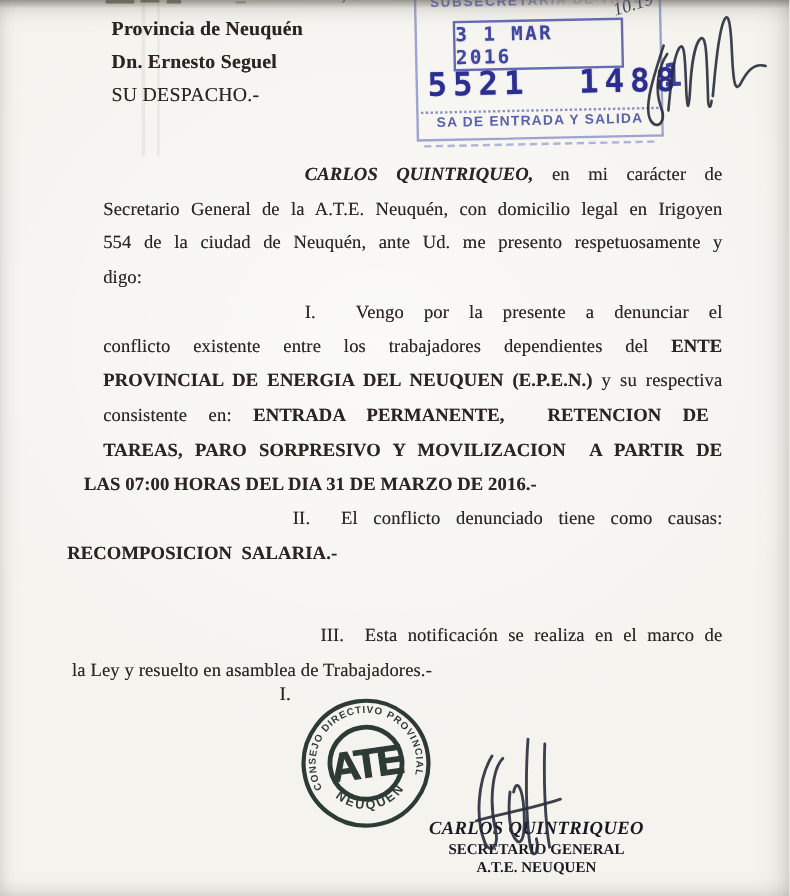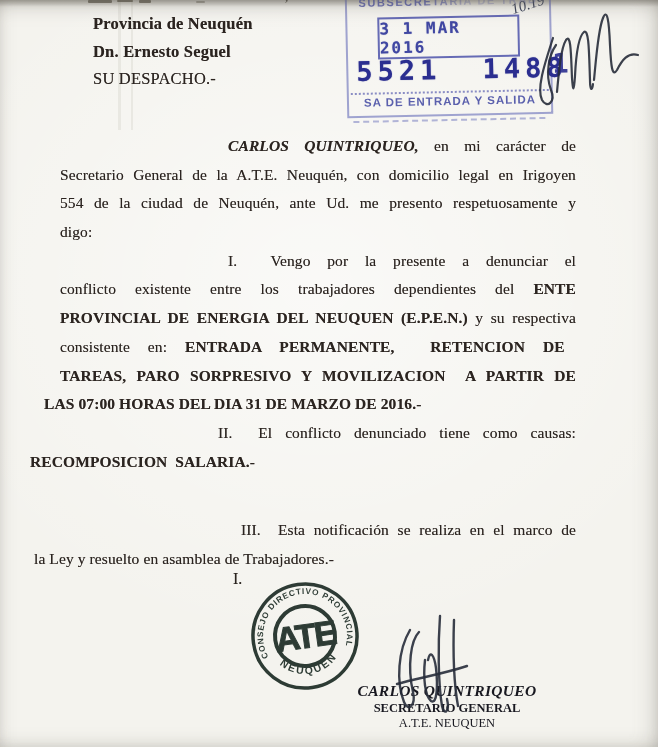--- a/index.html
+++ b/index.html
@@ -68,39 +68,39 @@
   .stamp-time{position:absolute;left:164px;top:6px;transform:rotate(-16deg);
     font-family:"Liberation Serif",serif;font-style:italic;font-size:15px;color:#3a4158;white-space:nowrap;}
 
   .sig-top{position:absolute;left:512px;top:8px;z-index:6;}
   .sig-top path,.sig-bottom path{fill:none;stroke:var(--signature-ink);stroke-linecap:round;opacity:.9;}
   .sig-top path{stroke-width:2.2;}
   .sig-bottom{position:absolute;left:383px;top:602px;z-index:7;}
   .sig-bottom path{stroke-width:2.4;}
 
   
-  .doc-body{position:absolute;left:60px;top:132px;width:516px;font-size:15.5px;letter-spacing:.1px;
+  .doc-body{position:absolute;left:86px;top:132px;width:516px;font-size:15.5px;letter-spacing:.1px;
     text-shadow:0 0 .5px rgba(43,36,32,.5);}
   .doc-line{height:28.7px;line-height:28.7px;white-space:pre;overflow:visible;}
   .b{font-weight:bold;}
   .i{font-style:italic;}
 
   .stray-numeral{position:absolute;left:233px;top:570px;font-size:16px;text-shadow:0 0 .5px rgba(43,36,32,.5);}
 
   .seal{position:absolute;left:249px;top:580px;opacity:.93;transform:rotate(-8deg);z-index:4;}
   .seal circle{fill:none;stroke:var(--seal-ink);}
   .seal text{fill:var(--seal-ink);font-family:"Liberation Sans",sans-serif;font-weight:bold;}
   .seal-top-text{font-size:8.3px;letter-spacing:.8px;}
   .seal-bottom-text{font-size:10.5px;letter-spacing:2px;}
   .seal-center-text{font-size:34px;letter-spacing:-2px;stroke:var(--seal-ink);stroke-width:1px;}
 
   .sig-block{position:absolute;left:335px;top:682px;width:224px;text-align:center;color:#181820;z-index:6;}
   .sig-name{font-weight:bold;font-style:italic;font-size:15.5px;letter-spacing:.3px;}
   .sig-title{font-weight:bold;font-size:12.5px;margin-top:1px;}
-  .sig-org{font-weight:normal;font-size:12.5px;}
+  .sig-org{font-weight:bold;font-size:12.5px;}
 </style>
 </head>
 <body>
 
 <div class="page">
 
   <div class="top-shade"></div>
   <div class="streak" style="left:118px;width:3px;height:130px;"></div>
   <div class="streak" style="left:131px;width:2px;height:130px;"></div>
   <div class="artifact-bar" style="left:88px;top:0;width:24px;height:3px;"></div>

